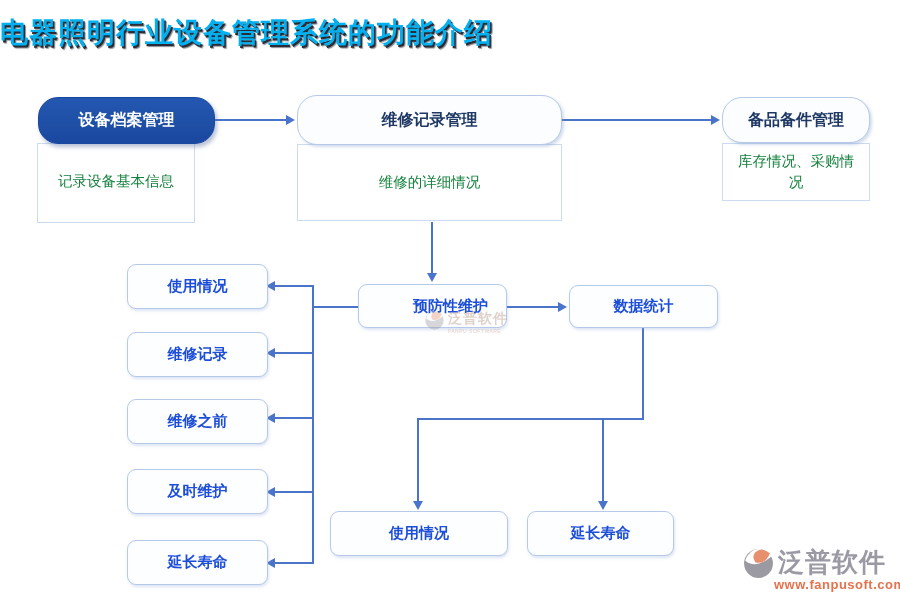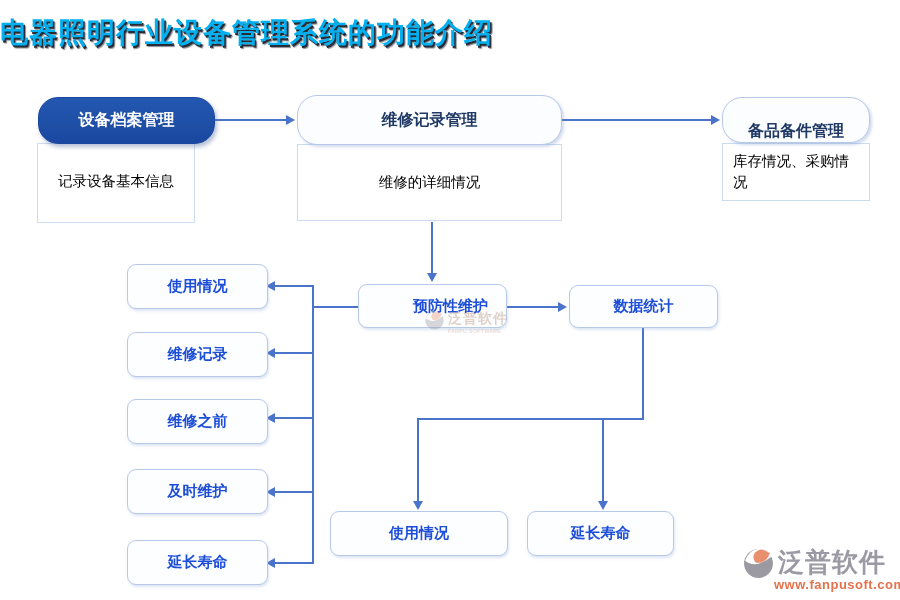--- a/index.html
+++ b/index.html
@@ -22,22 +22,22 @@
     box-shadow:2px 2px 3px rgba(130,155,205,.35); z-index:3;
   }
   .hdr.primary {
     background:linear-gradient(180deg,#2457b2 0%,#1e4fa5 60%,#1a47a0 100%);
     border-color:#1a47a0; color:#ffffff;
     box-shadow:2px 3px 4px rgba(90,110,160,.45);
   }
   
   .bodybox {
     position:absolute; display:flex; align-items:center; justify-content:center;
-    border:1px solid #ccdcf0; background:#ffffff;
-    font-size:14.5px; color:#000000; line-height:1.45; padding:2px 10px; z-index:2;
+    text-align:center; border:1px solid #ccdcf0; background:#ffffff;
+    font-size:14.5px; color:#15803d; line-height:1.45; padding:2px 10px; z-index:2;
   }
   
   .node {
     position:absolute; display:flex; align-items:center; justify-content:center;
     border:1.5px solid #b7c9e8; border-radius:9px; background:#fdfeff;
     font-weight:bold; font-size:15px; color:#1d4ed8;
     box-shadow:1px 2px 3px rgba(140,165,215,.3); z-index:3;
   }
   
   .line-h { position:absolute; height:0; border-top:2px solid #4a74c9; z-index:1; }
@@ -90,21 +90,21 @@
   <div class="bodybox" style="left:297px; top:144px; width:265px; height:77px;">
     <span>维修的详细情况</span>
   </div>
   <div class="hdr" style="left:297px; top:95px; width:265px; height:50px;">
     <span>维修记录管理</span>
   </div>
 
   <div class="bodybox" style="left:722px; top:143px; width:148px; height:58px;">
     <span>库存情况、采购情况</span>
   </div>
-  <div class="hdr" style="left:722px; top:97px; width:148px; height:46px;align-items:flex-end;">
+  <div class="hdr" style="left:722px; top:97px; width:148px; height:46px;">
     <span>备品备件管理</span>
   </div>
 
   <div class="line-h arr-right" style="left:215px; top:119px; width:78px;"></div>
   <div class="line-h arr-right" style="left:562px; top:119px; width:156px;"></div>
   <div class="line-v arr-down" style="left:431px; top:222px; height:58px;"></div>
 
   <div class="node" style="left:358px; top:284px; width:149px; height:44px;padding-left:36px;">
     <span>预防性维护</span>
   </div>

